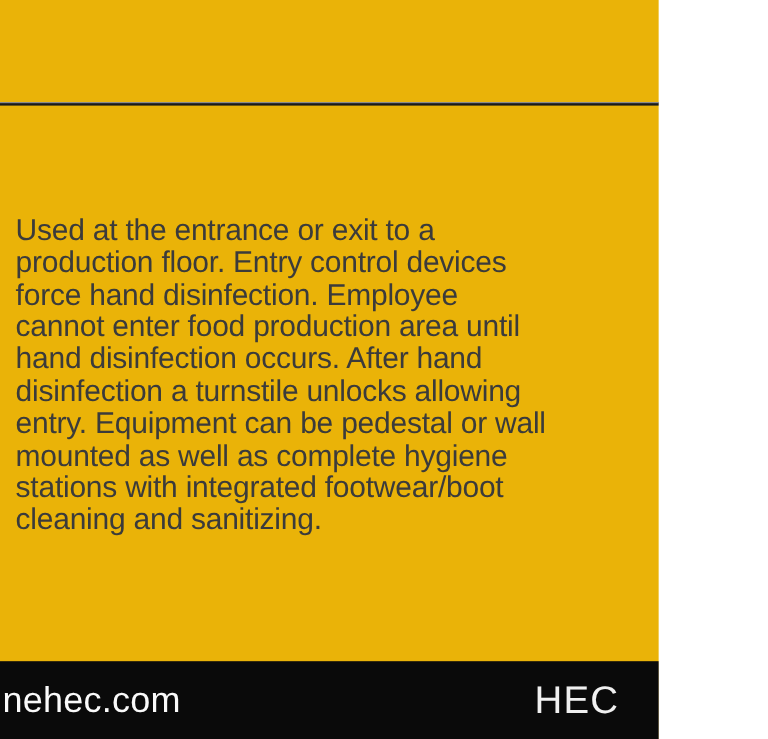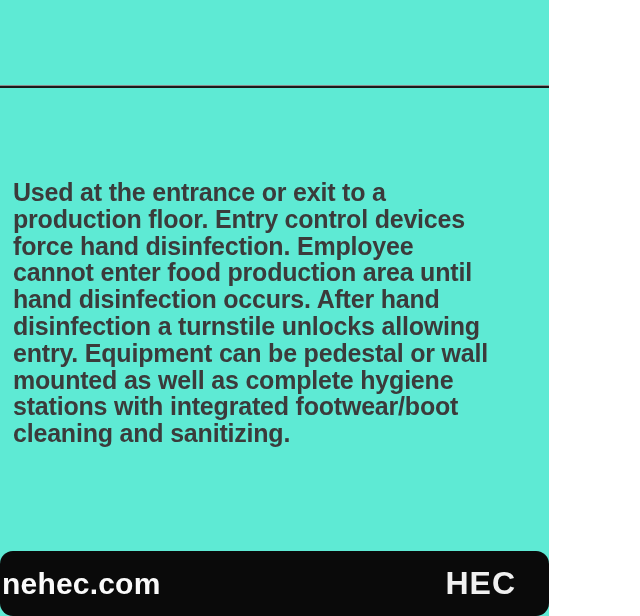--- a/index.html
+++ b/index.html
@@ -15,22 +15,21 @@
     background: #ffffff;
     overflow: hidden;
   }
   
   .content-area {
     position: absolute;
     left: 0;
     top: 0;
     width: 549px;
     height: 616px;
-    background: #5eead4;
-    font-weight: bold;
+    background: #eab308;
   }
   
   .right-strip {
     position: absolute;
     left: 549px;
     top: 0;
     width: 91px;
     height: 616px;
     background: #ffffff;
   }
@@ -64,21 +63,20 @@
     left: 0;
     top: 551px;
     width: 549px;
     height: 65px;
     background: #0a0a0a;
     display: flex;
     align-items: center;
     justify-content: space-between;
     box-sizing: border-box;
     padding: 0 33px 0 2px;
-    border-radius: 13px;
   }
   .footer .site {
     font-size: 30px;
     color: #fafafa;
     letter-spacing: 0.2px;
   }
   .footer .brand {
     font-size: 32px;
     color: #f0f0f0;
     letter-spacing: 1px;

